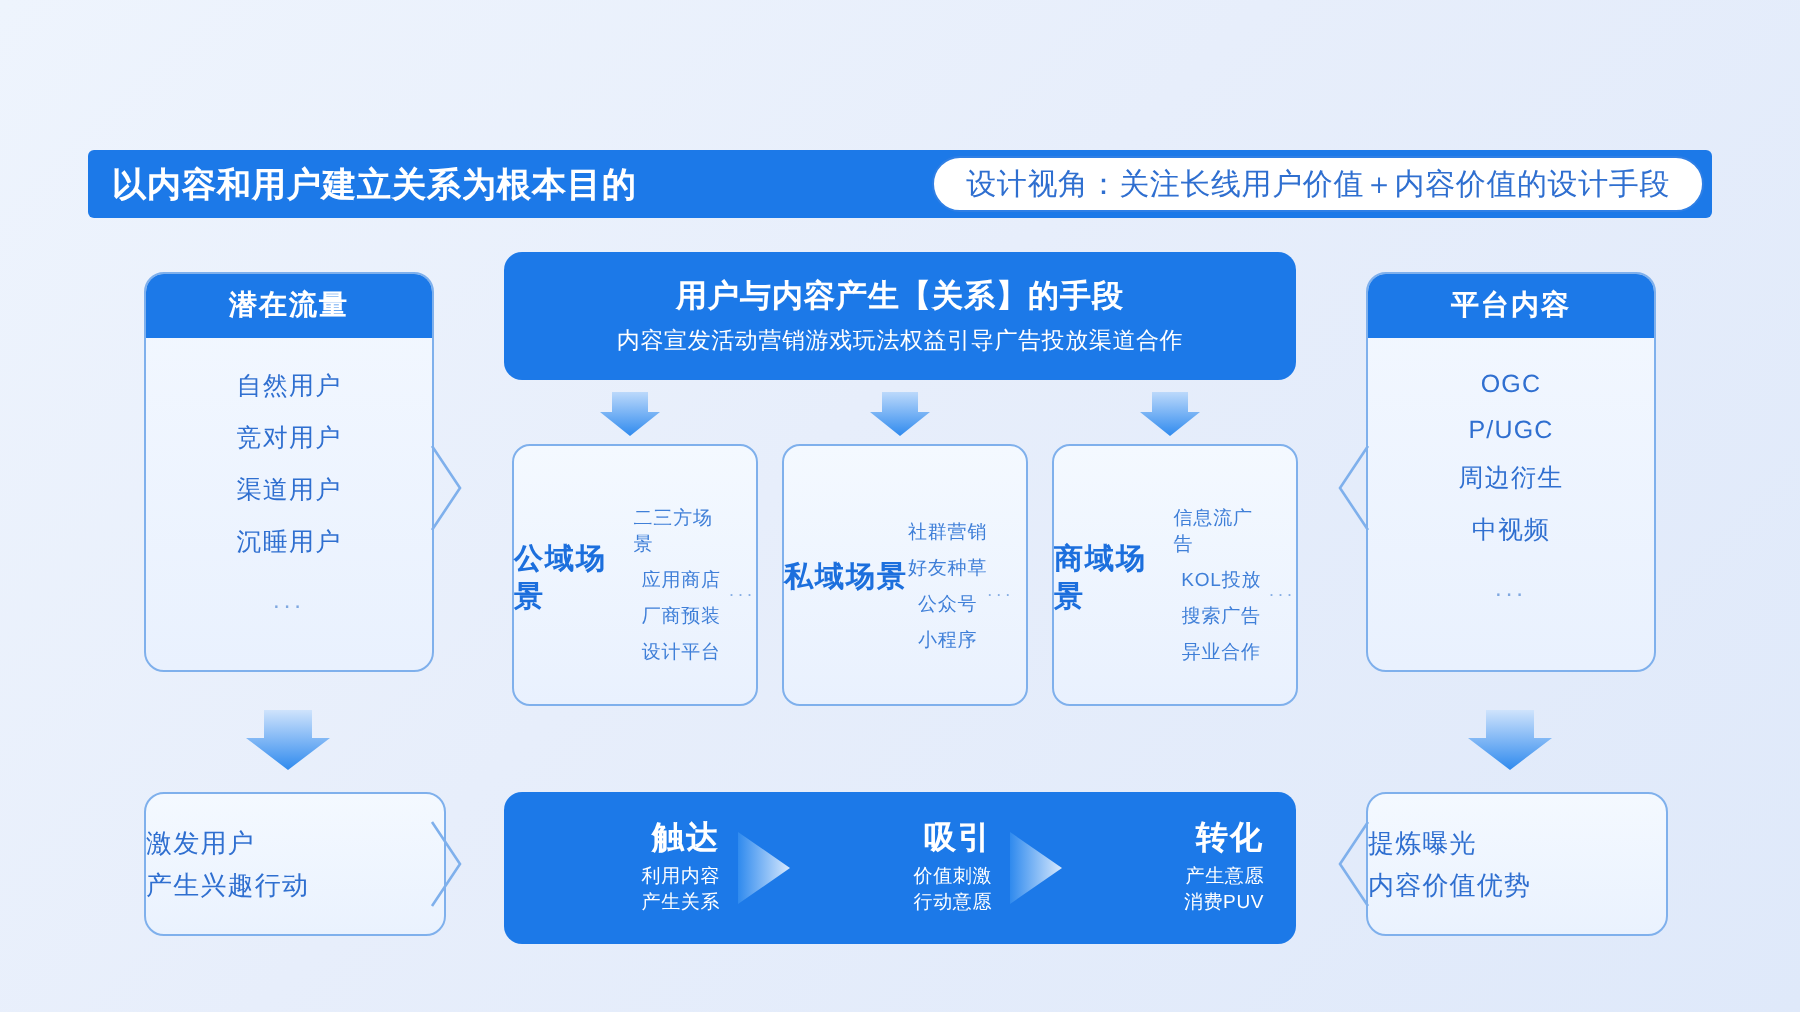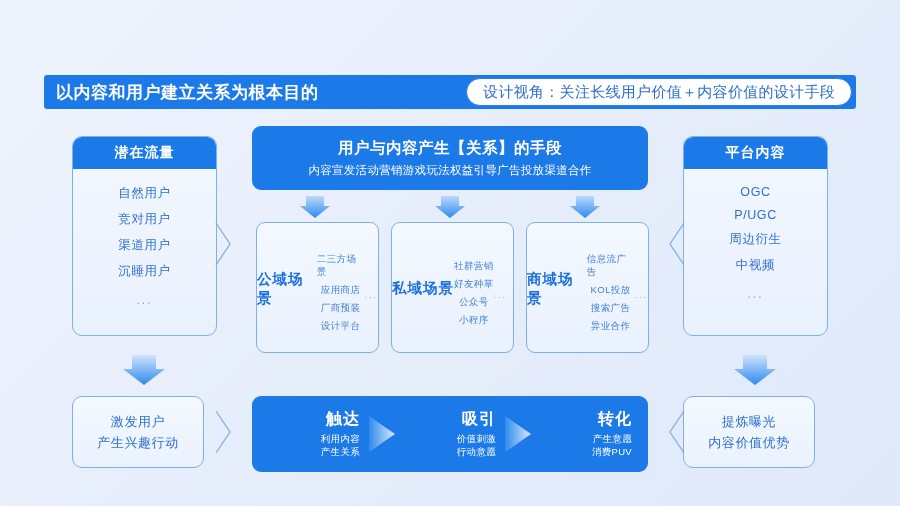--- a/index.html
+++ b/index.html
@@ -204,29 +204,28 @@
     color: #86aee4;
     font-size: 9px;
     letter-spacing: 2px;
     margin-top: 3px;
   }
 
   
   .bubble {
     position: absolute;
     top: 396px;
-    width: 132px;
+    width: 151px;
     height: 72px;
     border: 1.2px solid #7fb0ec;
     border-radius: 10px;
     background: linear-gradient(180deg, #f4f9ff 0%, #eaf2fe 100%);
     box-sizing: border-box;
     display: flex;
     flex-direction: column;
-    align-items: center;
     justify-content: center;
     gap: 3px;
   }
   .bubble.bl { left: 72px; }
   .bubble.br { left: 683px; }
   .bubble div {
     color: #2f6fd0;
     font-size: 13px;
     letter-spacing: 0.6px;
   }

